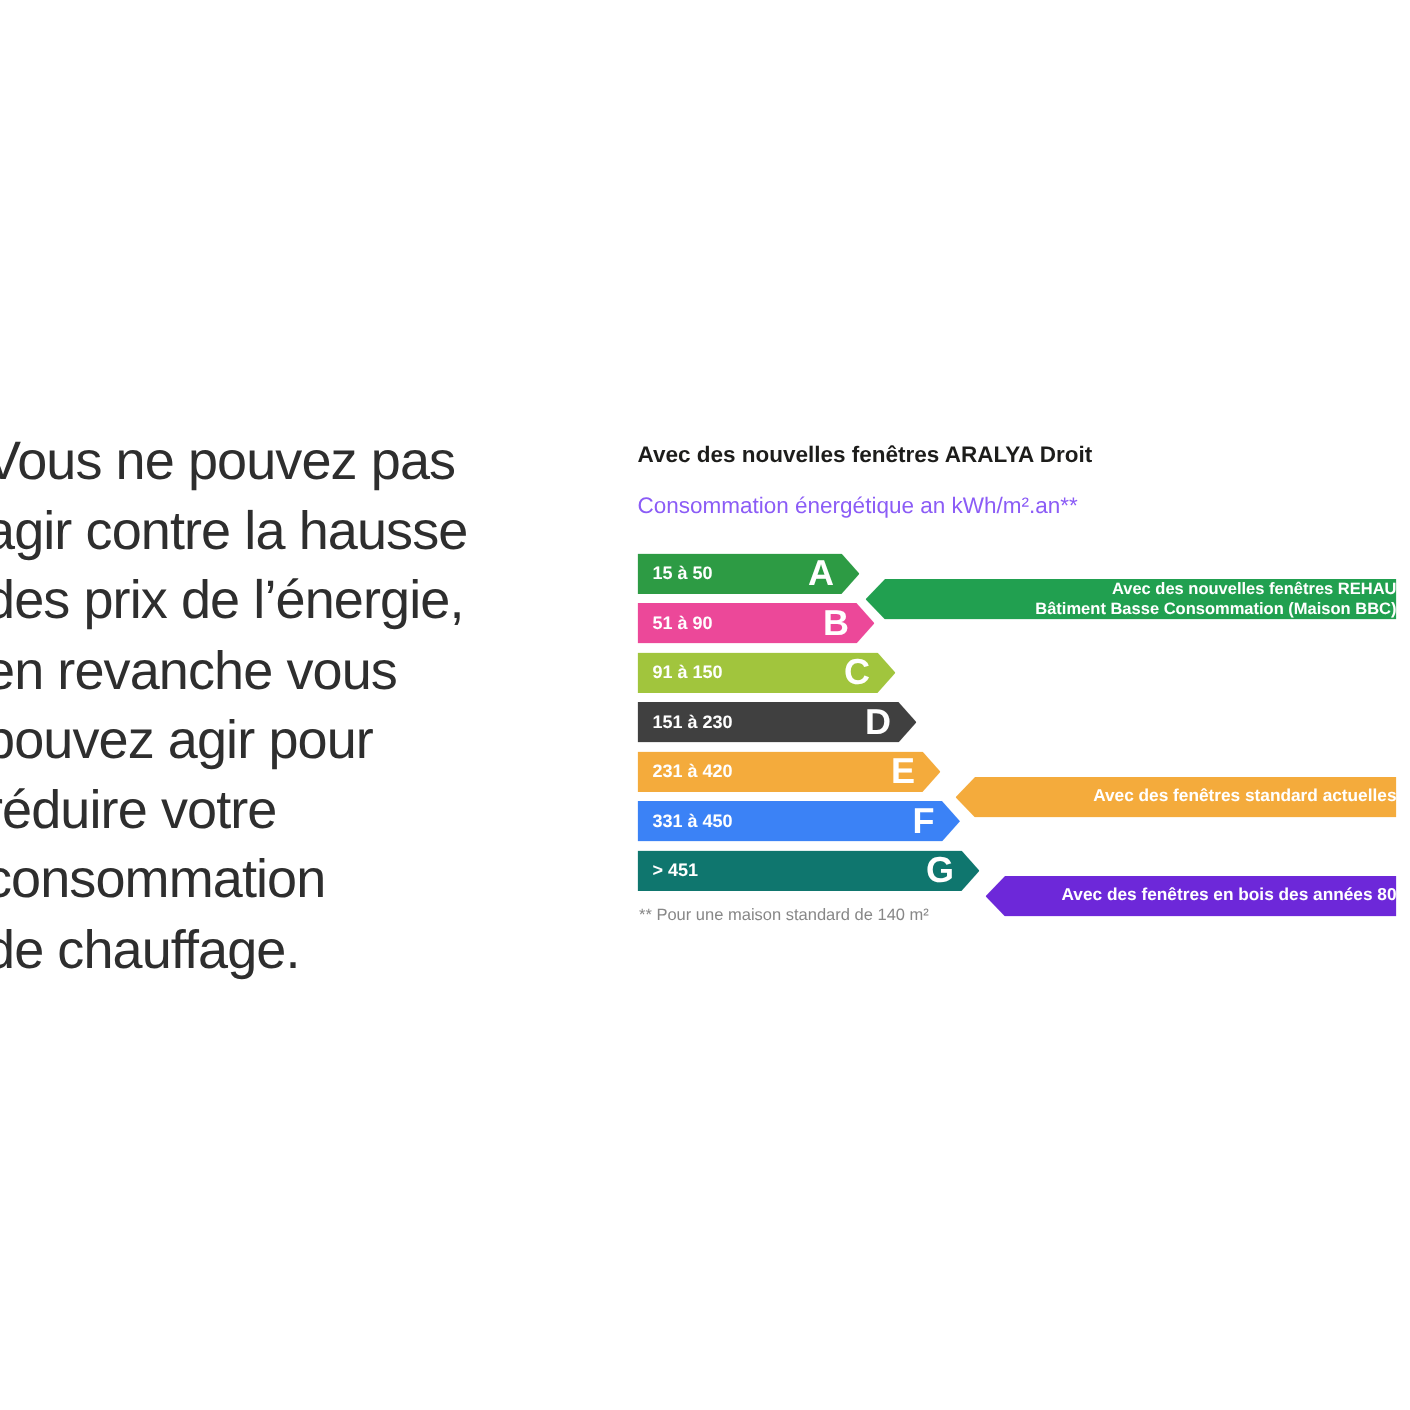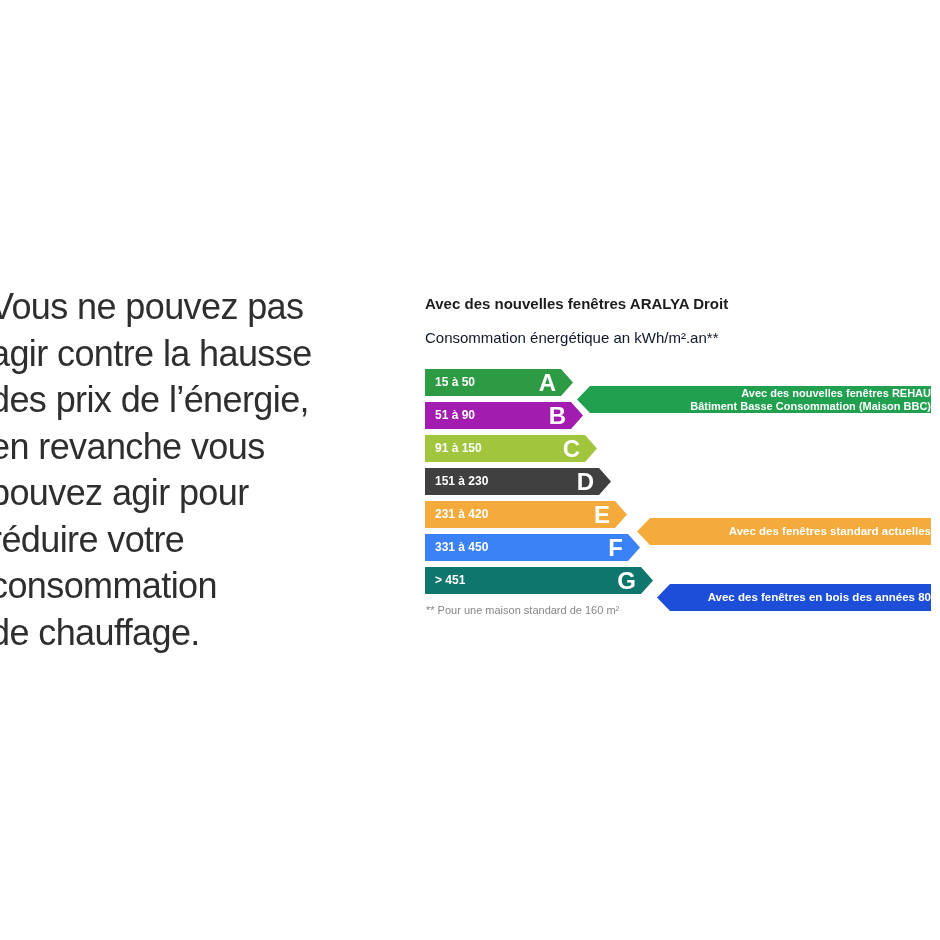--- a/index.html
+++ b/index.html
@@ -10,21 +10,21 @@
   
   .intro { position:absolute; left:-10px; top:284px; width:345px;
            font-size:36px; line-height:46.5px; letter-spacing:-0.6px;
            color:#2e2e2e; font-weight:400; }
 
   
   .chart { position:absolute; left:425px; top:295px; width:511px; height:340px; }
   .chart-title { position:absolute; top:0; left:0; font-size:15px; font-weight:700;
                  color:#1d1d1b; white-space:nowrap; }
   .chart-subtitle { position:absolute; top:34px; left:0; font-size:15px;
-                    color:#0f172a; white-space:nowrap; }
+                    color:#8b5cf6; white-space:nowrap; }
   .bar-rows { position:absolute; top:74px; left:0; width:511px; }
   .row { position:relative; height:27px; margin-bottom:6px;padding-left:32px; }
   .bar { position:absolute; left:0; top:0; height:27px;
          clip-path:polygon(0 0, calc(100% - 12px) 0, 100% 50%, calc(100% - 12px) 100%, 0 100%); }
   .range { position:absolute; left:10px; top:0; line-height:27px;
            font-size:12px; font-weight:700; color:#ffffff; white-space:nowrap; }
   .letter { position:absolute; right:17px; top:0; line-height:27px;
             font-size:24px; font-weight:700; color:#ffffff; }
   .row-a .bar { width:148px; }
   .row-b .bar { width:158px; }
@@ -71,21 +71,21 @@
           <span class="range">15 à 50</span>
           <span class="letter">A</span>
         </div>
         <div class="callout" style="background-color: rgb(33, 160, 80);">
           <div class="c-line">Avec des nouvelles fenêtres REHAU</div>
           <div class="c-line">Bâtiment Basse Consommation (Maison BBC)</div>
         </div>
       </div>
 
       <div class="row row-b">
-        <div class="bar" style="background-color: #a21caf;">
+        <div class="bar" style="background-color: #ec4899;">
           <span class="range">51 à 90</span>
           <span class="letter">B</span>
         </div>
       </div>
 
       <div class="row row-c">
         <div class="bar" style="background-color: rgb(161, 197, 61);">
           <span class="range">91 à 150</span>
           <span class="letter">C</span>
         </div>
@@ -113,23 +113,23 @@
           <span class="range">331 à 450</span>
           <span class="letter">F</span>
         </div>
       </div>
 
       <div class="row row-g">
         <div class="bar" style="background-color: #0f766e;">
           <span class="range">&gt; 451</span>
           <span class="letter">G</span>
         </div>
-        <div class="callout" style="background-color: #1d4ed8;">
+        <div class="callout" style="background-color: #6d28d9;">
           <div class="c-single">Avec des fenêtres en bois des années 80</div>
         </div>
       </div>
 
     </div>
 
-    <div class="footnote">** Pour une maison standard de 160 m²</div>
+    <div class="footnote">** Pour une maison standard de 140 m²</div>
   </div>
 
 </div>
 
 </body></html>

